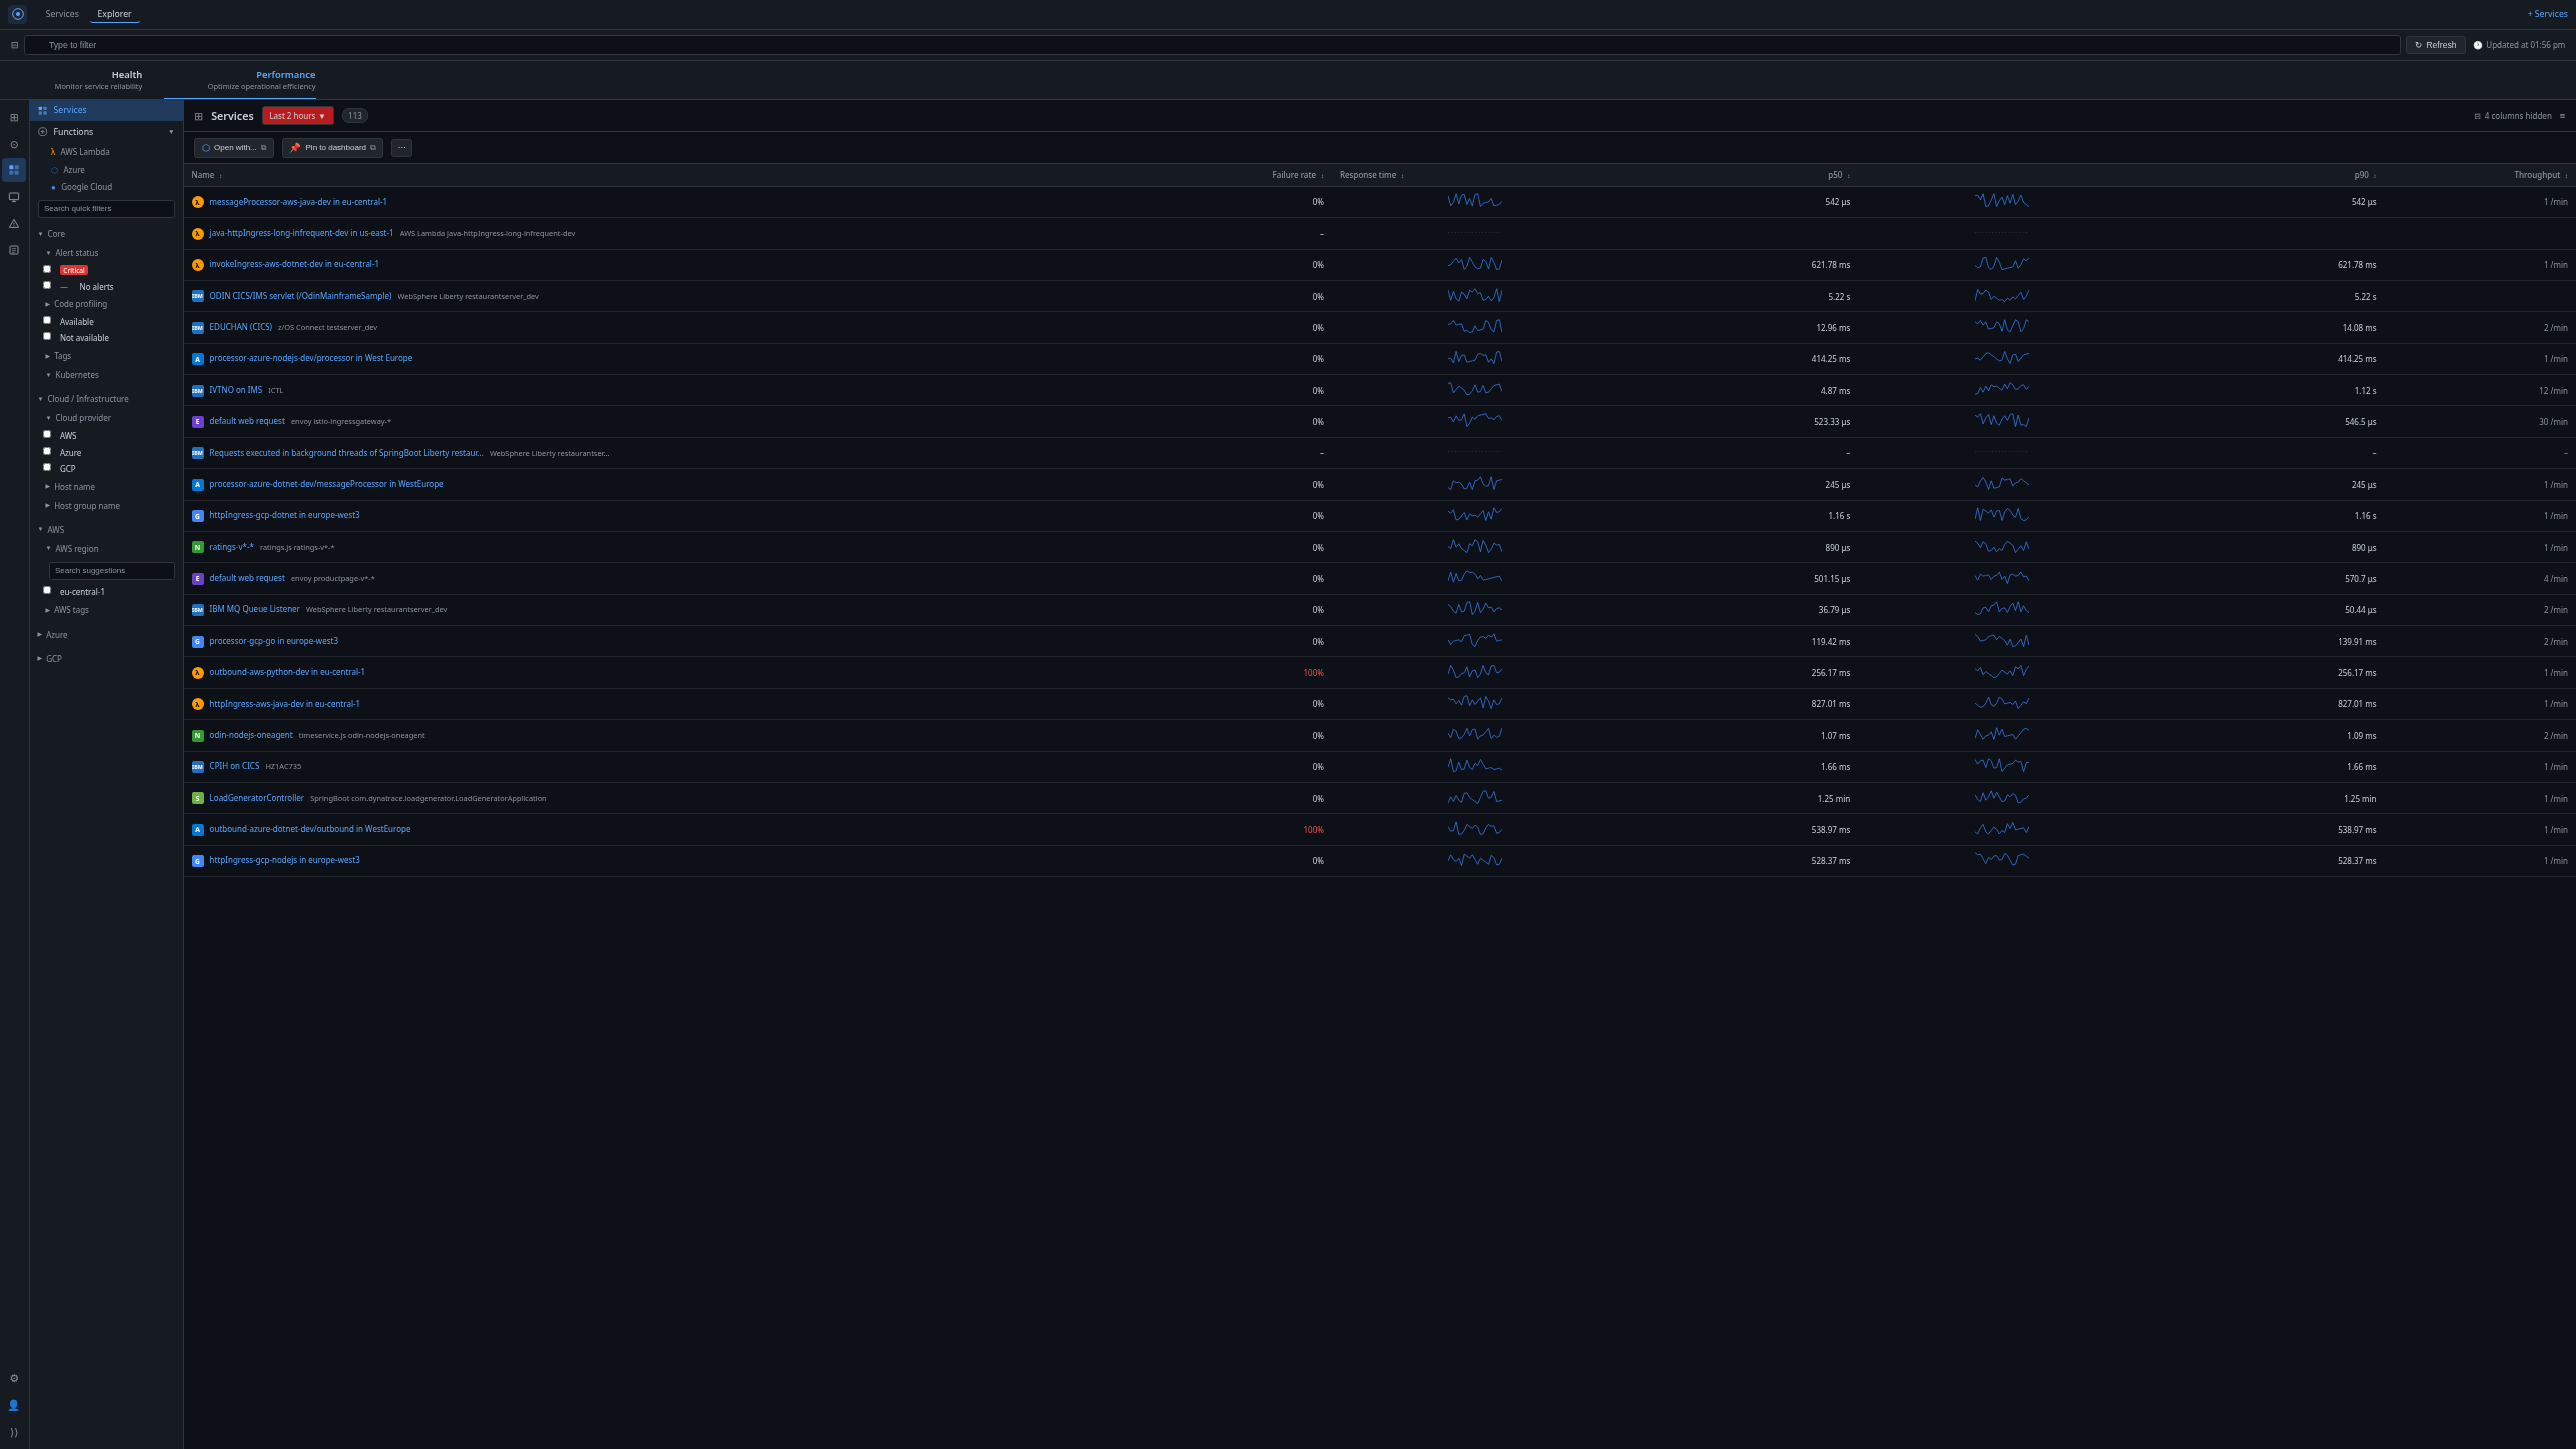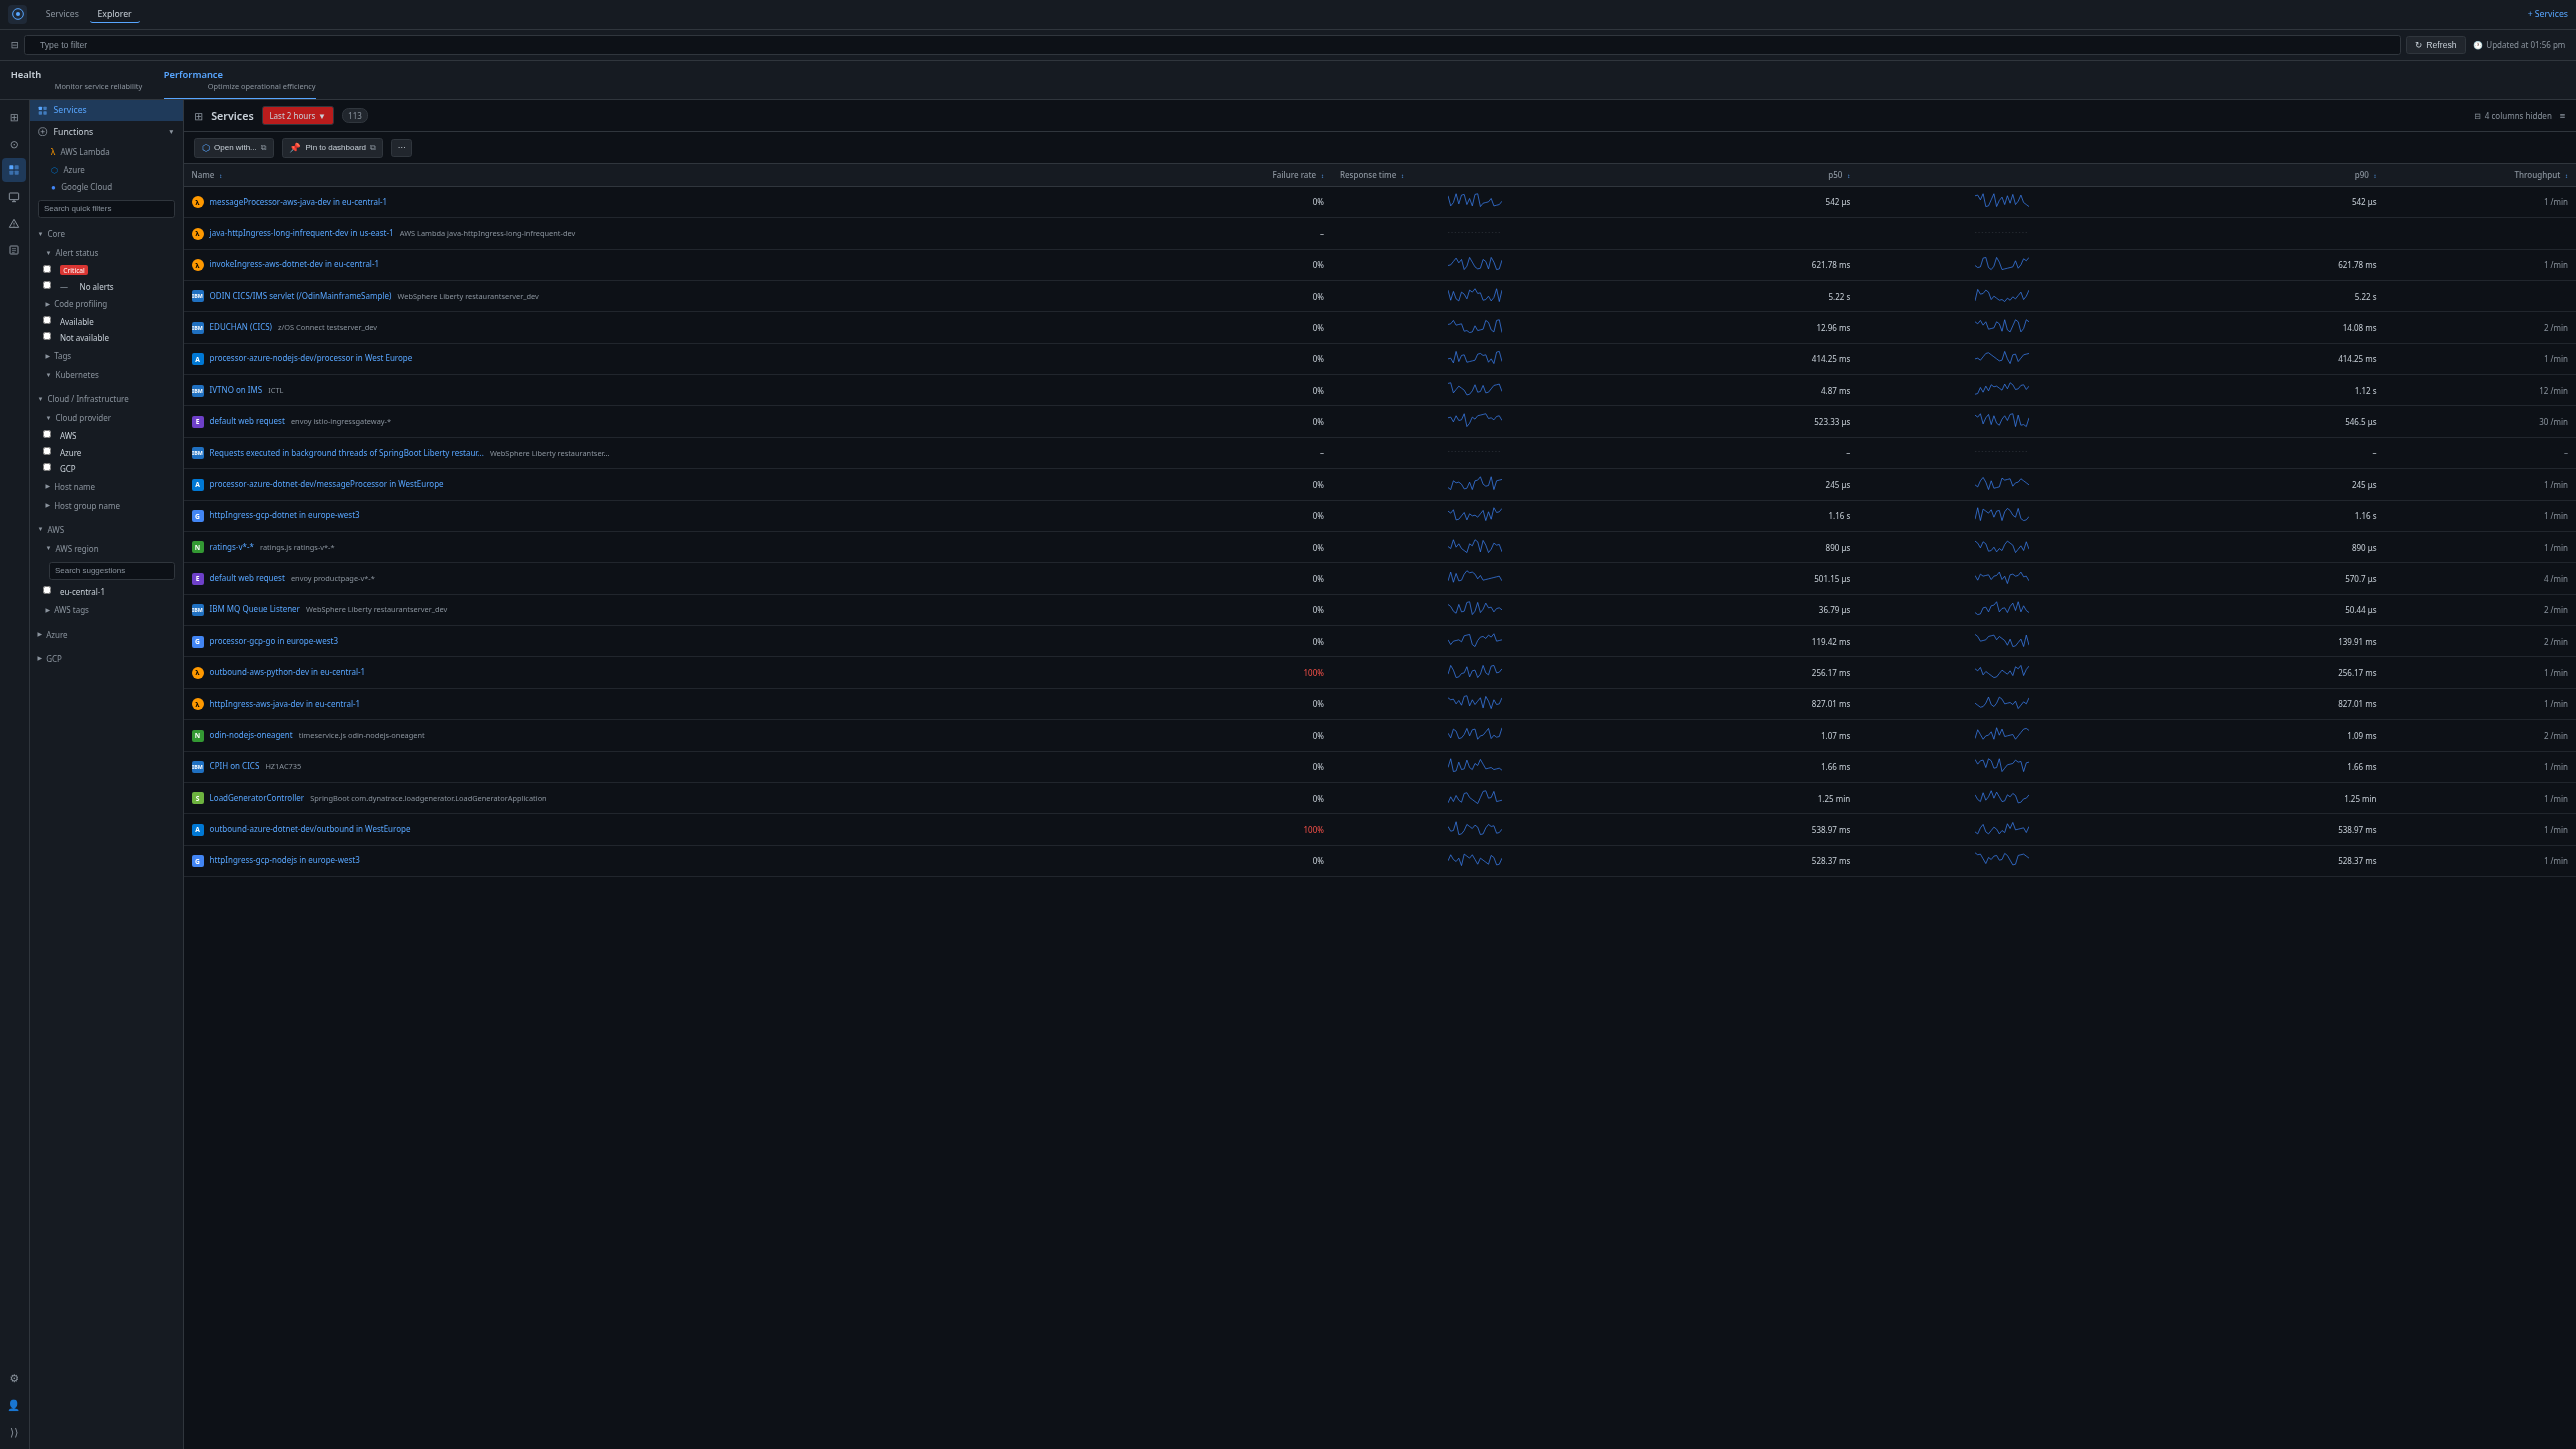--- a/index.html
+++ b/index.html
@@ -64,21 +64,21 @@
       gap: 5.4px;
       border-bottom: 0.7px solid #30363d;
       flex-shrink: 0;
     }
     .search-bar .search-icon { color: #8b949e; font-size: 9.4px; }
     .search-bar input {
       background: #0d1117;
       border: 0.7px solid #30363d;
       border-radius: 2.7px;
       color: #c9d1d9;
-      padding: 4px 15px;
+      padding: 4px 24px;
       flex: 1;
       font-size: 8.7px;
       outline: none;
     }
     .search-bar input::placeholder { color: #8b949e; }
     .search-bar .right-actions {
       display: flex; gap: 8px; align-items: center;
     }
     .refresh-btn {
       display: flex; align-items: center; gap: 4px;
@@ -103,20 +103,21 @@
       padding: 0 10.7px;
       display: flex;
       gap: 21.5px;
       flex-shrink: 0;
     }
     .health-tab {
       padding: 6.7px 0;
       cursor: pointer;
       color: #8b949e;
       font-size: 8.7px;
+      text-align: right;
     }
     .health-tab .tab-title { font-weight: 600; color: #c9d1d9; font-size: 9.4px; }
     .health-tab .tab-sub { font-size: 7.4px; color: #8b949e; padding-left: 44px; }
     .health-tab.active { border-bottom: 1.3px solid #58a6ff; }
     .health-tab.active .tab-title { color: #58a6ff; }
 
     
     .main-layout {
       display: flex;
       flex: 1;

